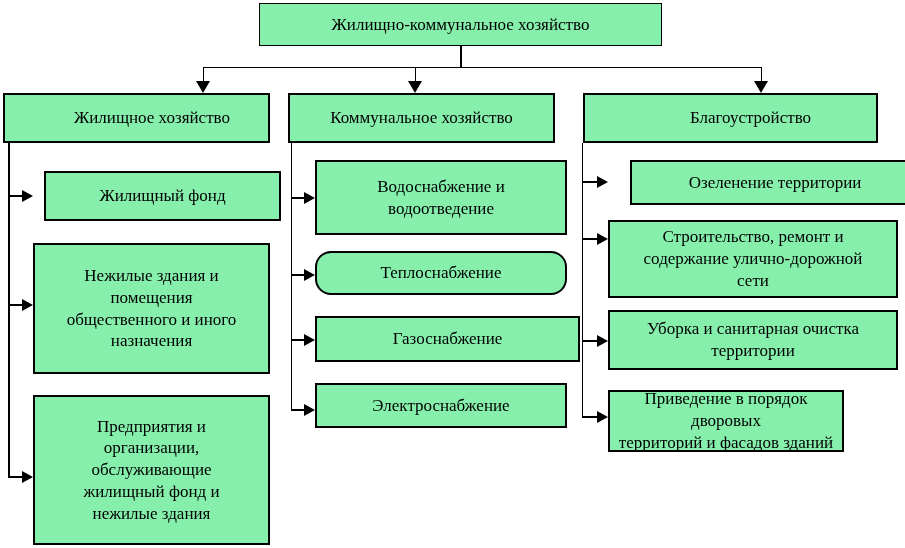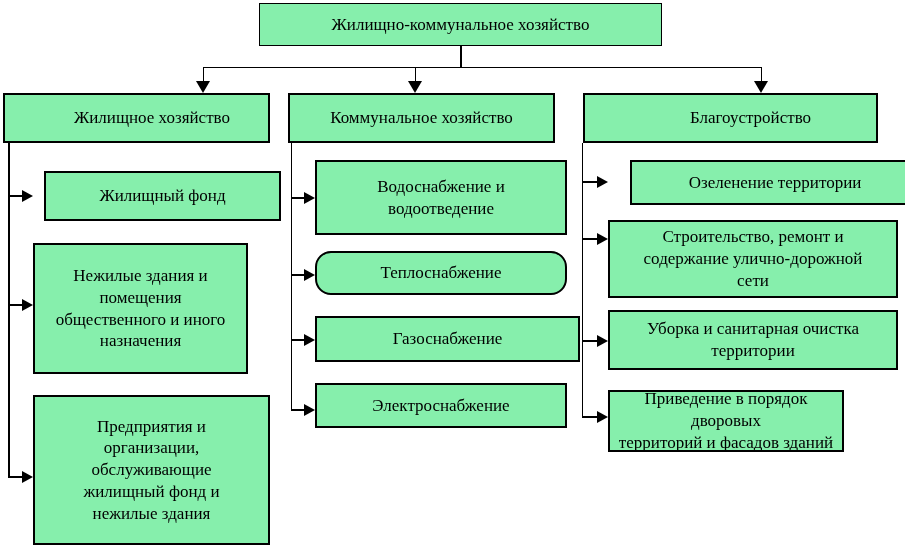--- a/index.html
+++ b/index.html
@@ -47,21 +47,21 @@
 
   <div class="vline" style="left:8px;top:143px;height:335px;"></div>
   <div class="hline" style="left:8px;top:195.25px;width:15px;"></div>
   <div class="arr-right" style="left:22px;top:190px;"></div>
   <div class="hline" style="left:8px;top:304.25px;width:15px;"></div>
   <div class="arr-right" style="left:22px;top:299px;"></div>
   <div class="hline" style="left:8px;top:476.25px;width:15px;"></div>
   <div class="arr-right" style="left:22px;top:471px;"></div>
 
   <div class="box" style="left:33px;top:171px;width:237px;height:50px;margin-left:11px;">Жилищный фонд</div>
-  <div class="box" style="left:33px;top:243px;width:215px;height:131px;">Нежилые здания и
+  <div class="box" style="left:33px;top:243px;width:237px;height:131px;">Нежилые здания и
 помещения
 общественного и иного
 назначения</div>
   <div class="box" style="left:33px;top:395px;width:237px;height:150px;">Предприятия и
 организации,
 обслуживающие
 жилищный фонд и
 нежилые здания</div>
 
   <div class="vline" style="left:290.5px;top:143px;height:268px;"></div>

